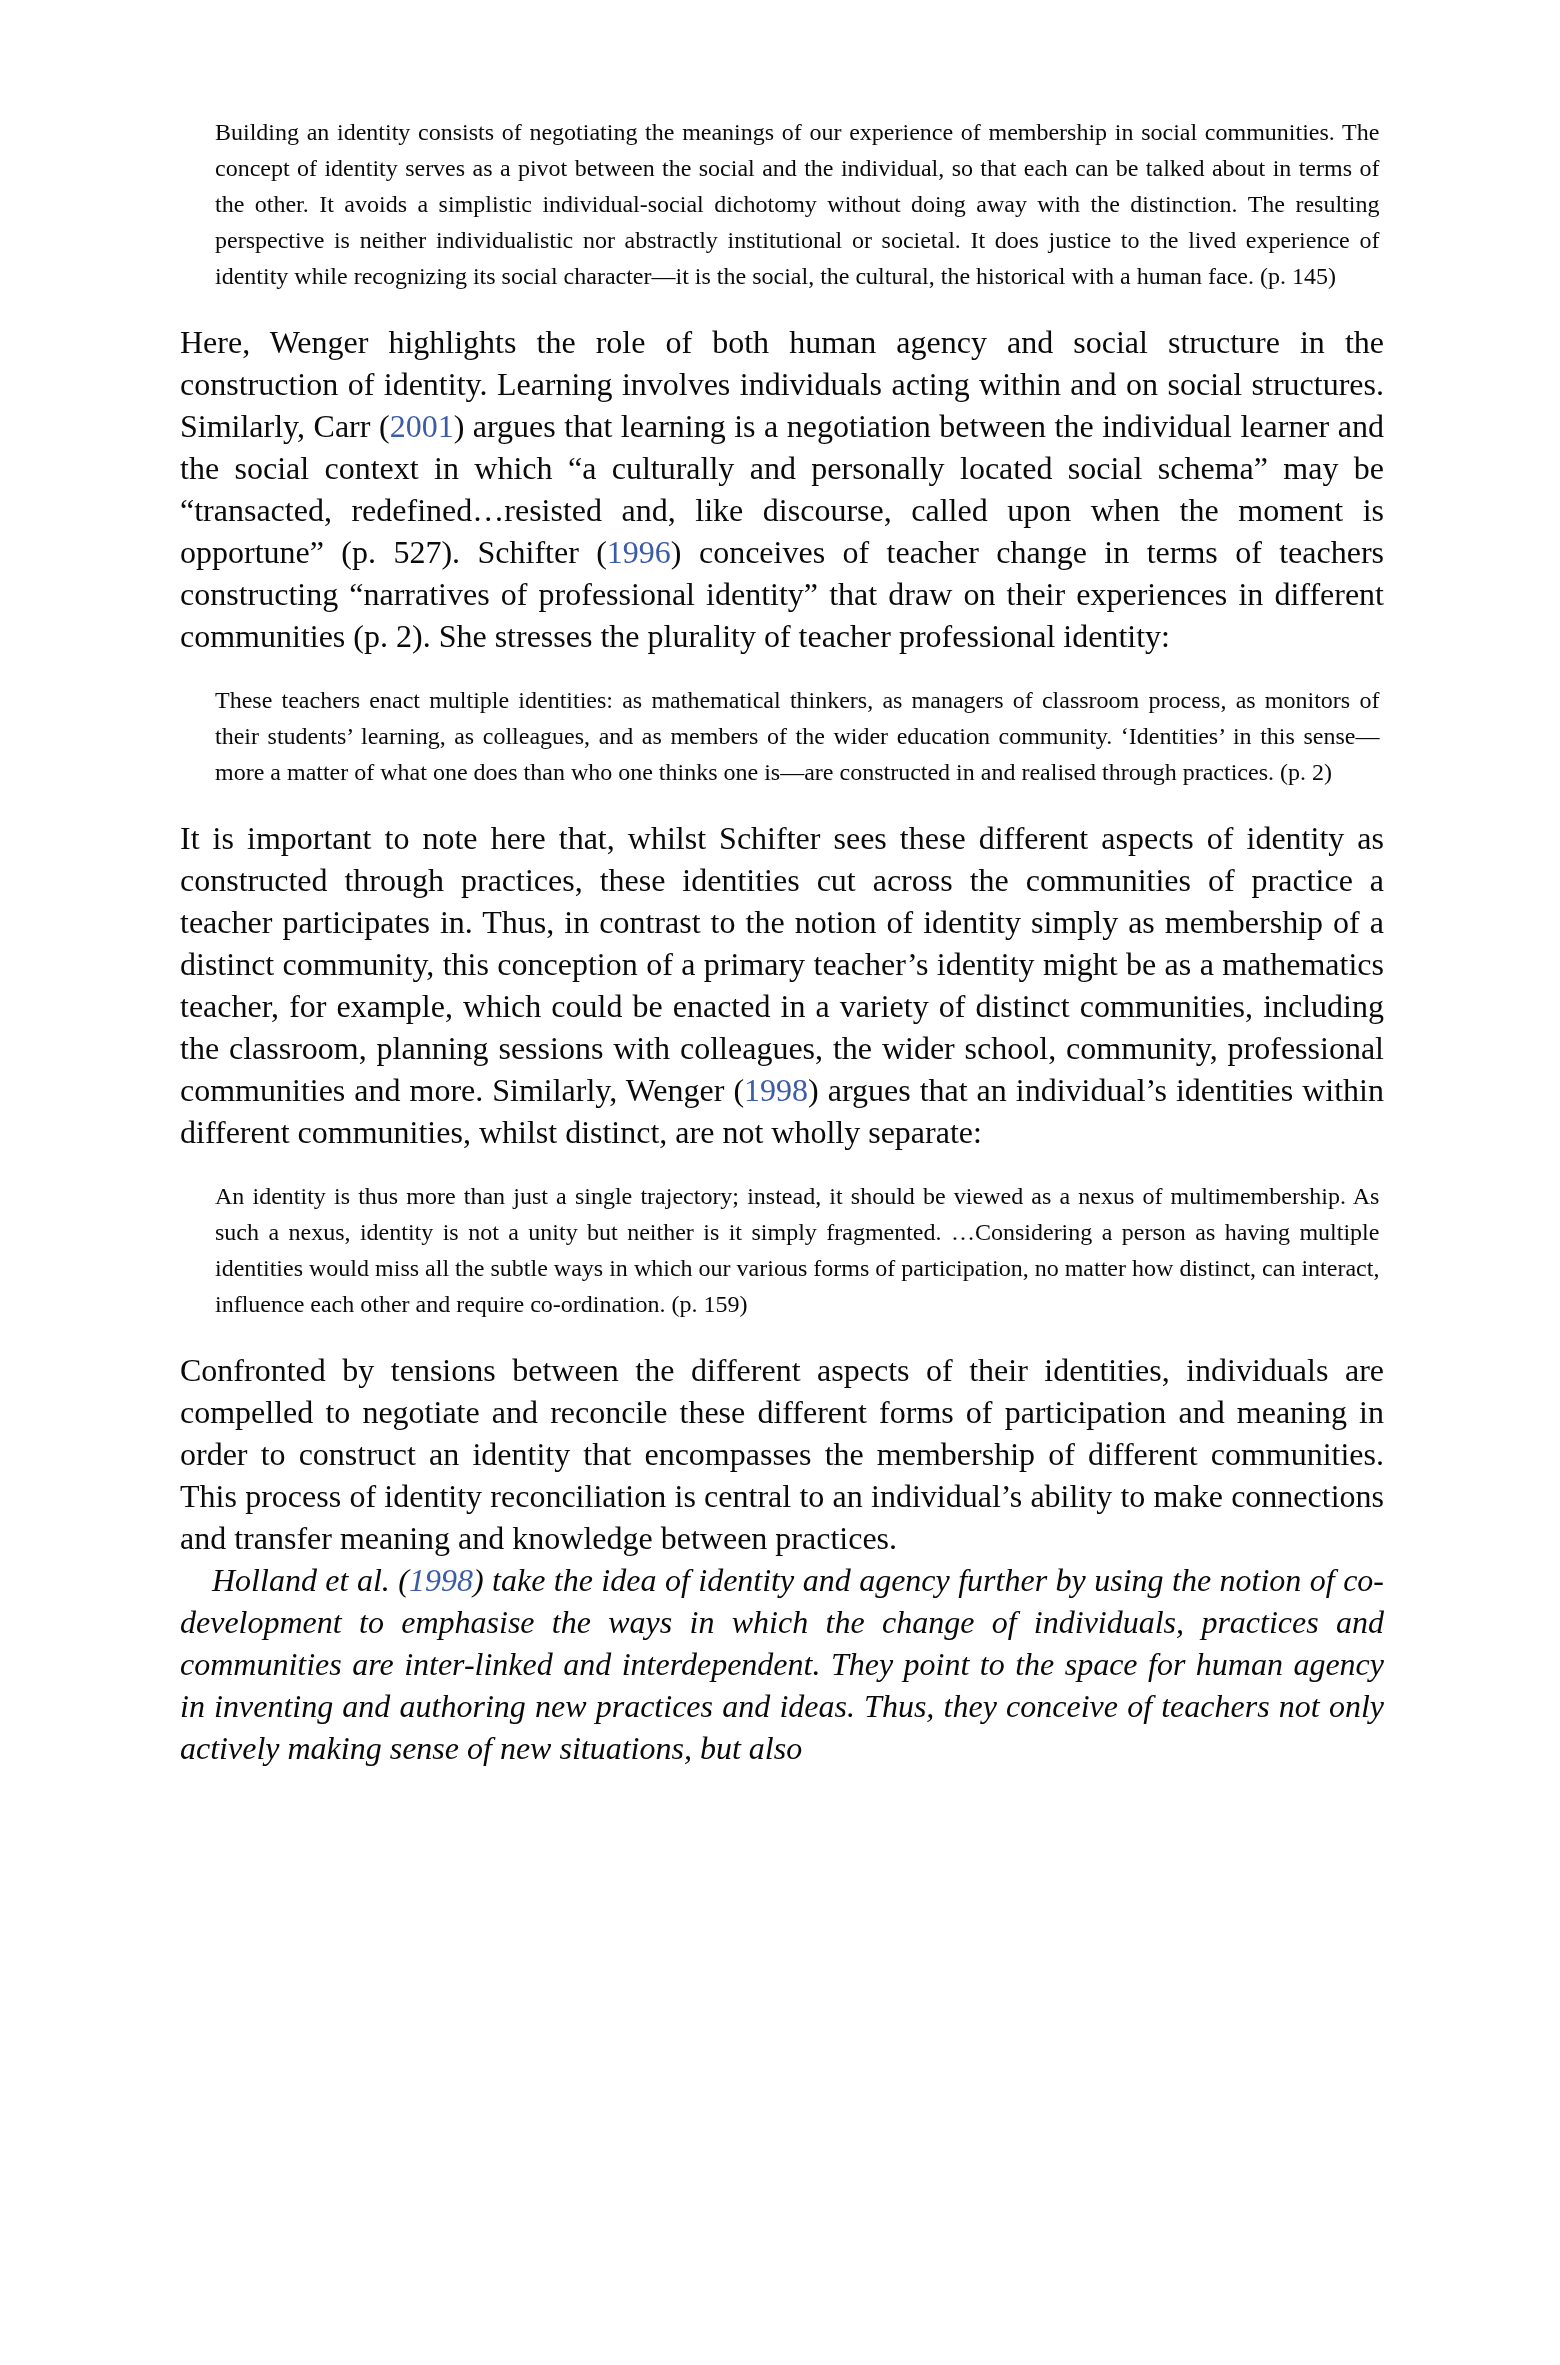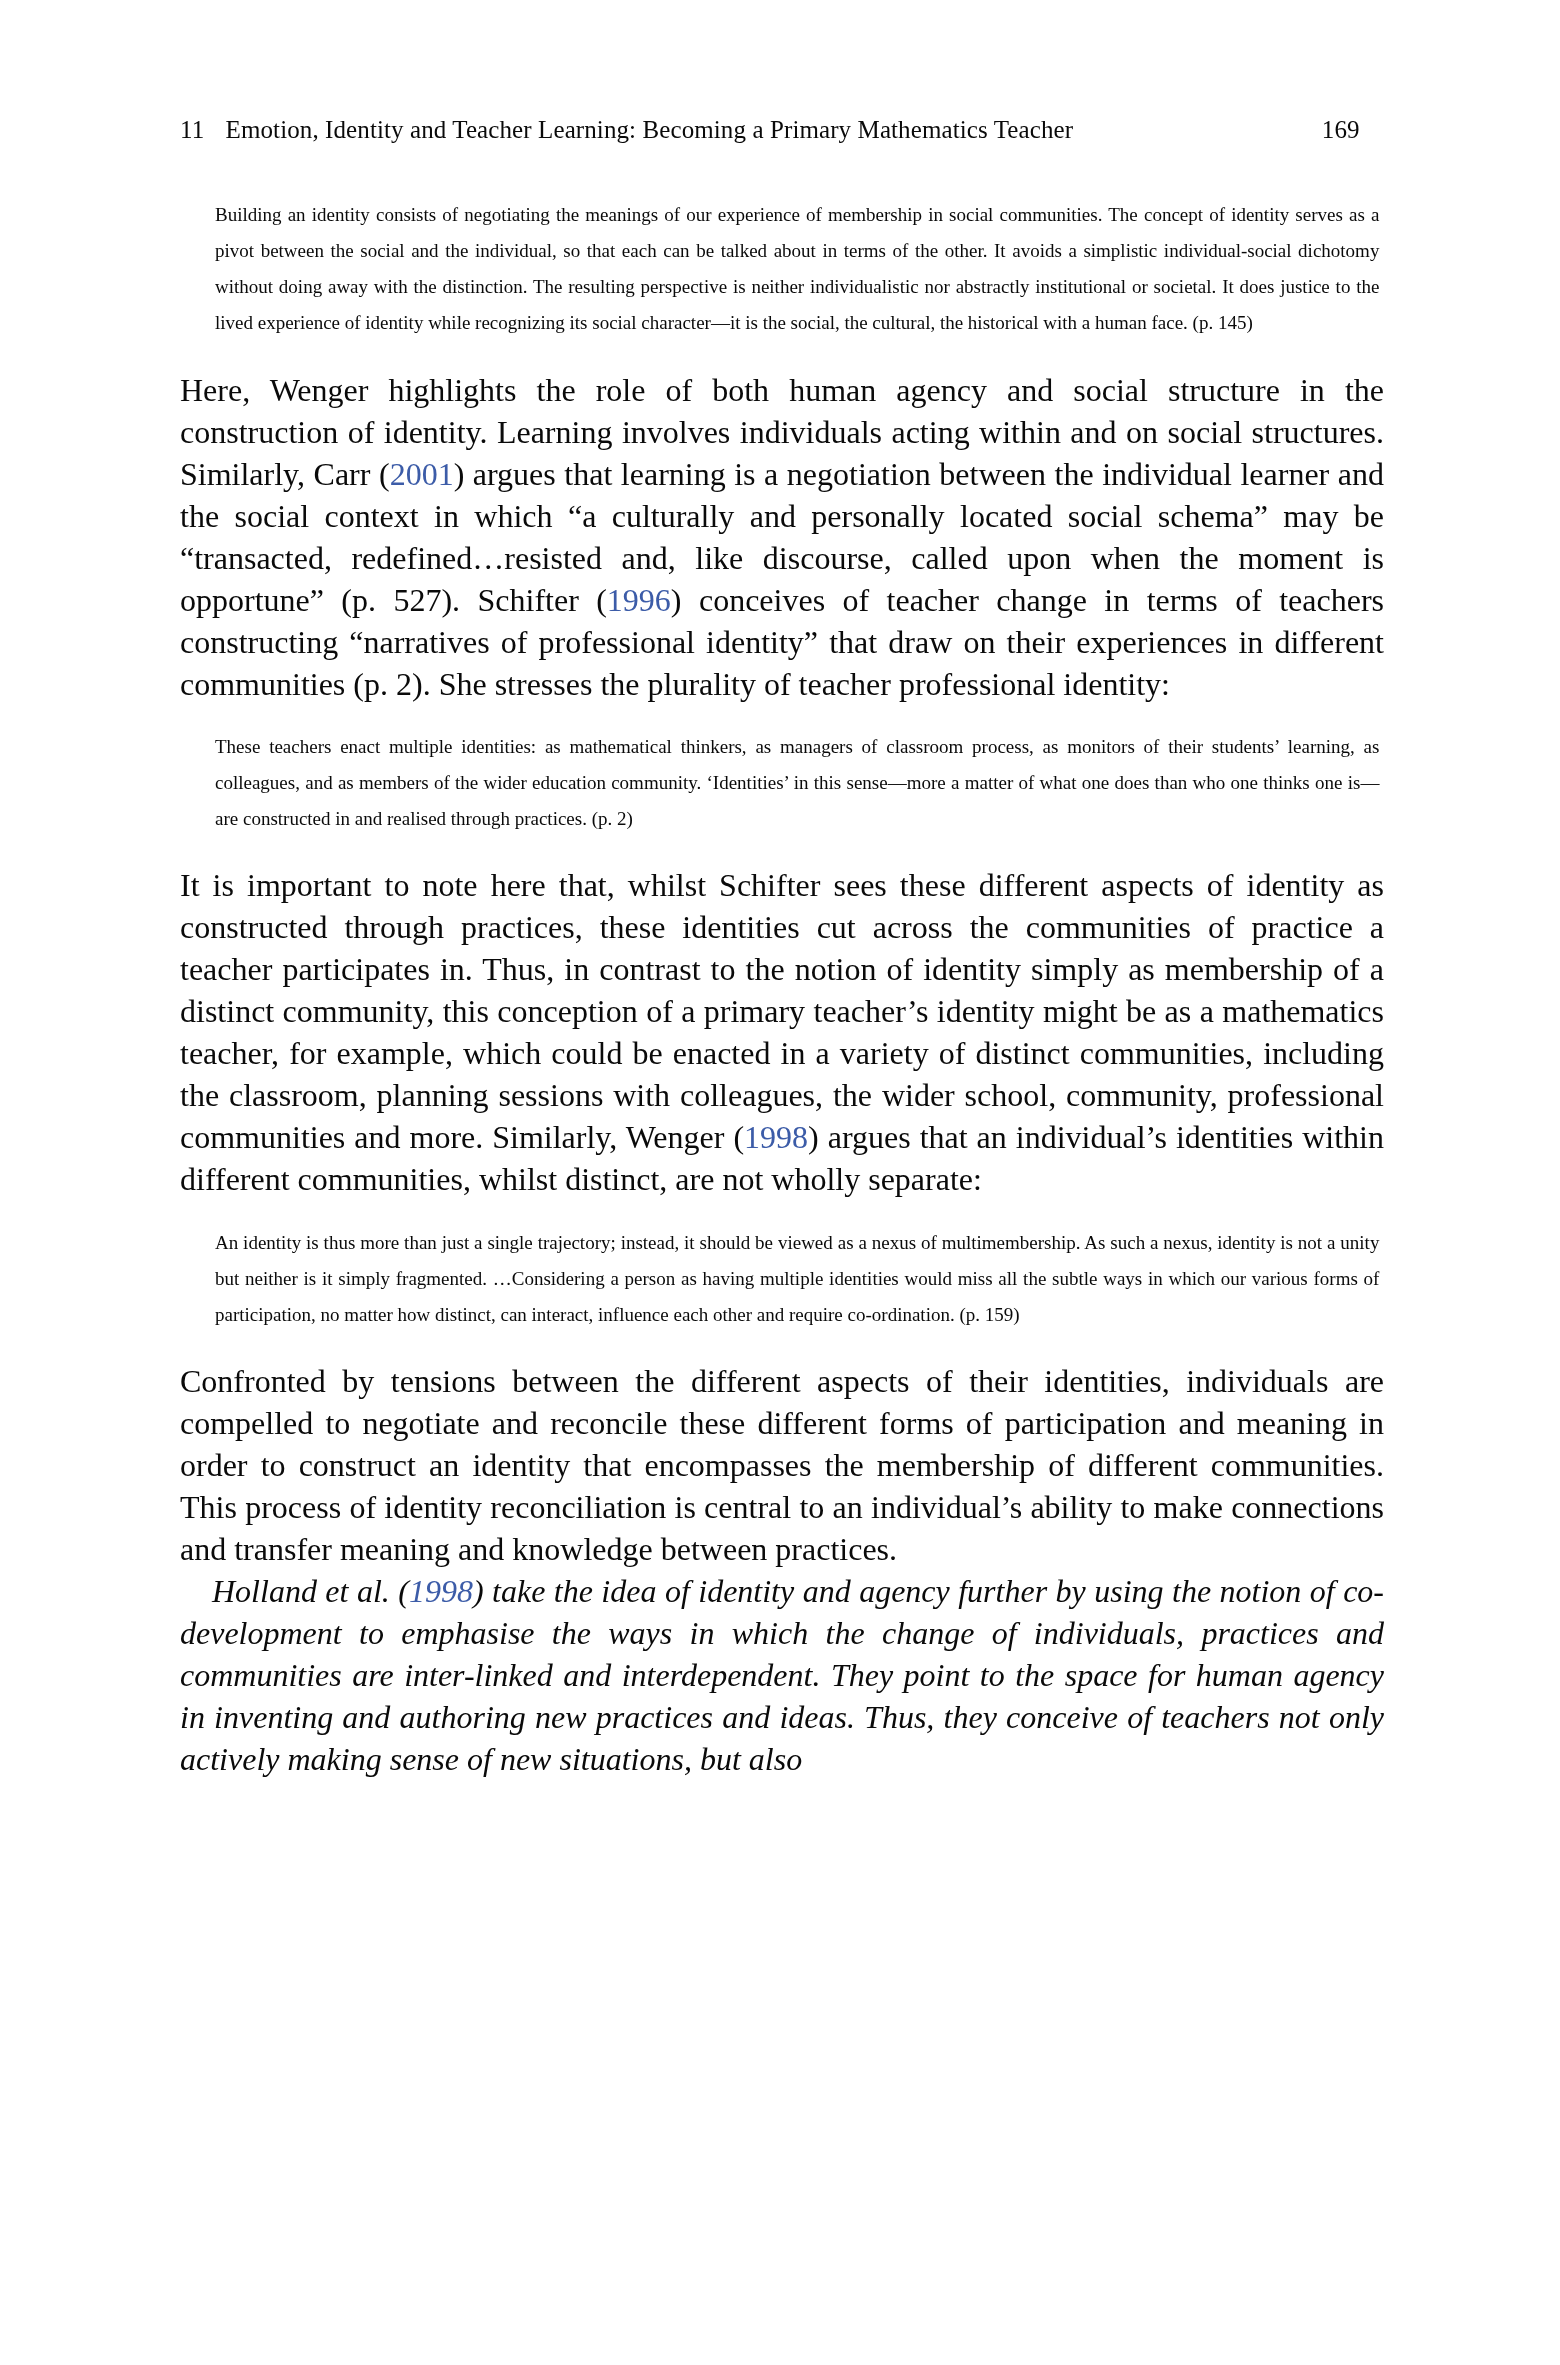--- a/index.html
+++ b/index.html
@@ -63,21 +63,21 @@
   .body-par + .body-par {
     margin-top: 0;
     font-style: italic;
   }
   .indent {
     text-indent: 32px;
   }
 
   
   .extract {
-    font-size: 19px;
+    font-size: 24px;
     line-height: 36px;
     text-align: justify;
     text-justify: inter-word;
     margin-left: 35px;
     margin-right: 4.6px;
   }
 
   
   .sp-after-extract { height: 27.4px; }
   .sp-before-extract { height: 24.4px; }
@@ -87,25 +87,20 @@
     color: #3c5ca8;
     text-decoration: none;
   }
 </style>
 </head>
 <body>
 
 <div class="page">
   <div class="page-inner">
 
-    <div class="running-head">
-      <span class="chapter-number">11</span>
-      <span class="chapter-title">Emotion, Identity and Teacher Learning: Becoming a Primary Mathematics Teacher</span>
-      <span class="folio">169</span>
-    </div>
 
     <p class="extract">Building an identity consists of negotiating the meanings of our experience of membership in social communities. The concept of identity serves as a pivot between the social and the individual, so that each can be talked about in terms of the other. It avoids a simplistic individual-social dichotomy without doing away with the distinction. The resulting perspective is neither individualistic nor abstractly institutional or societal. It does justice to the lived experience of identity while recognizing its social character—it is the social, the cultural, the historical with a human face. (p. 145)</p>
 
     <div class="sp-after-extract"></div>
 
     <p class="body-par"><span>Here, Wenger highlights the role of both human agency and social structure in the construction of identity. Learning involves individuals acting within and on social structures. Similarly, Carr (</span><a class="cite" href="#">2001</a><span>) argues that learning is a negotiation between the individual learner and the social context in which “a culturally and personally located social schema” may be “transacted, redefined…resisted and, like discourse, called upon when the moment is opportune” (p. 527). Schifter (</span><a class="cite" href="#">1996</a><span>) conceives of teacher change in terms of teachers constructing “narratives of professional identity” that draw on their experiences in different communities (p. 2). She stresses the plurality of teacher professional identity:</span></p>
 
     <div class="sp-before-extract"></div>
 
     <p class="extract">These teachers enact multiple identities: as mathematical thinkers, as managers of classroom process, as monitors of their students’ learning, as colleagues, and as members of the wider education community. ‘Identities’ in this sense—more a matter of what one does than who one thinks one is—are constructed in and realised through practices. (p. 2)</p>

